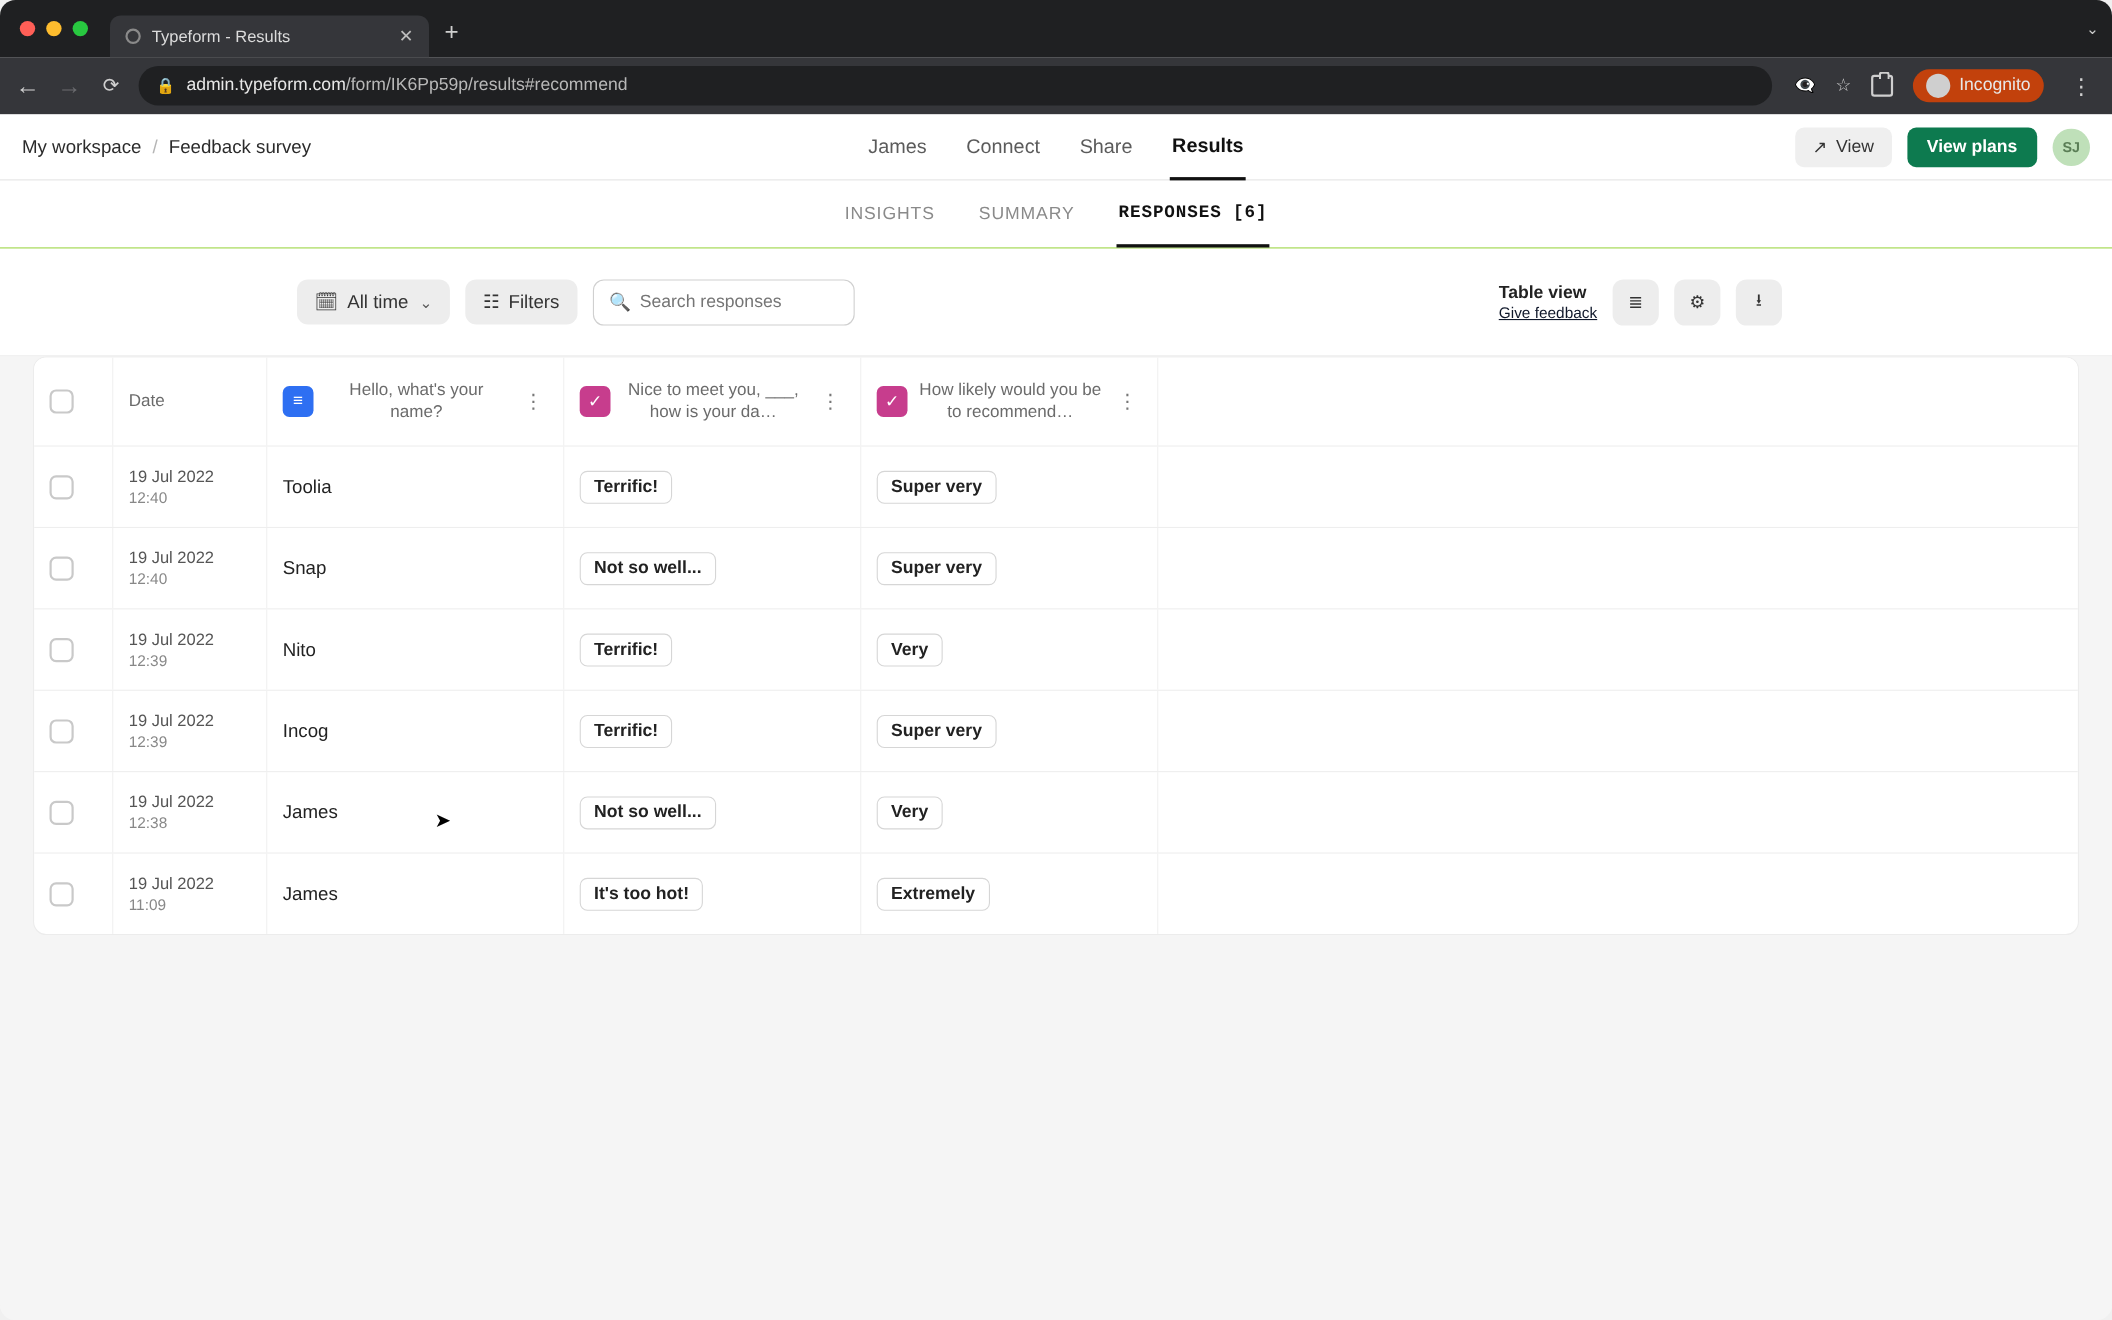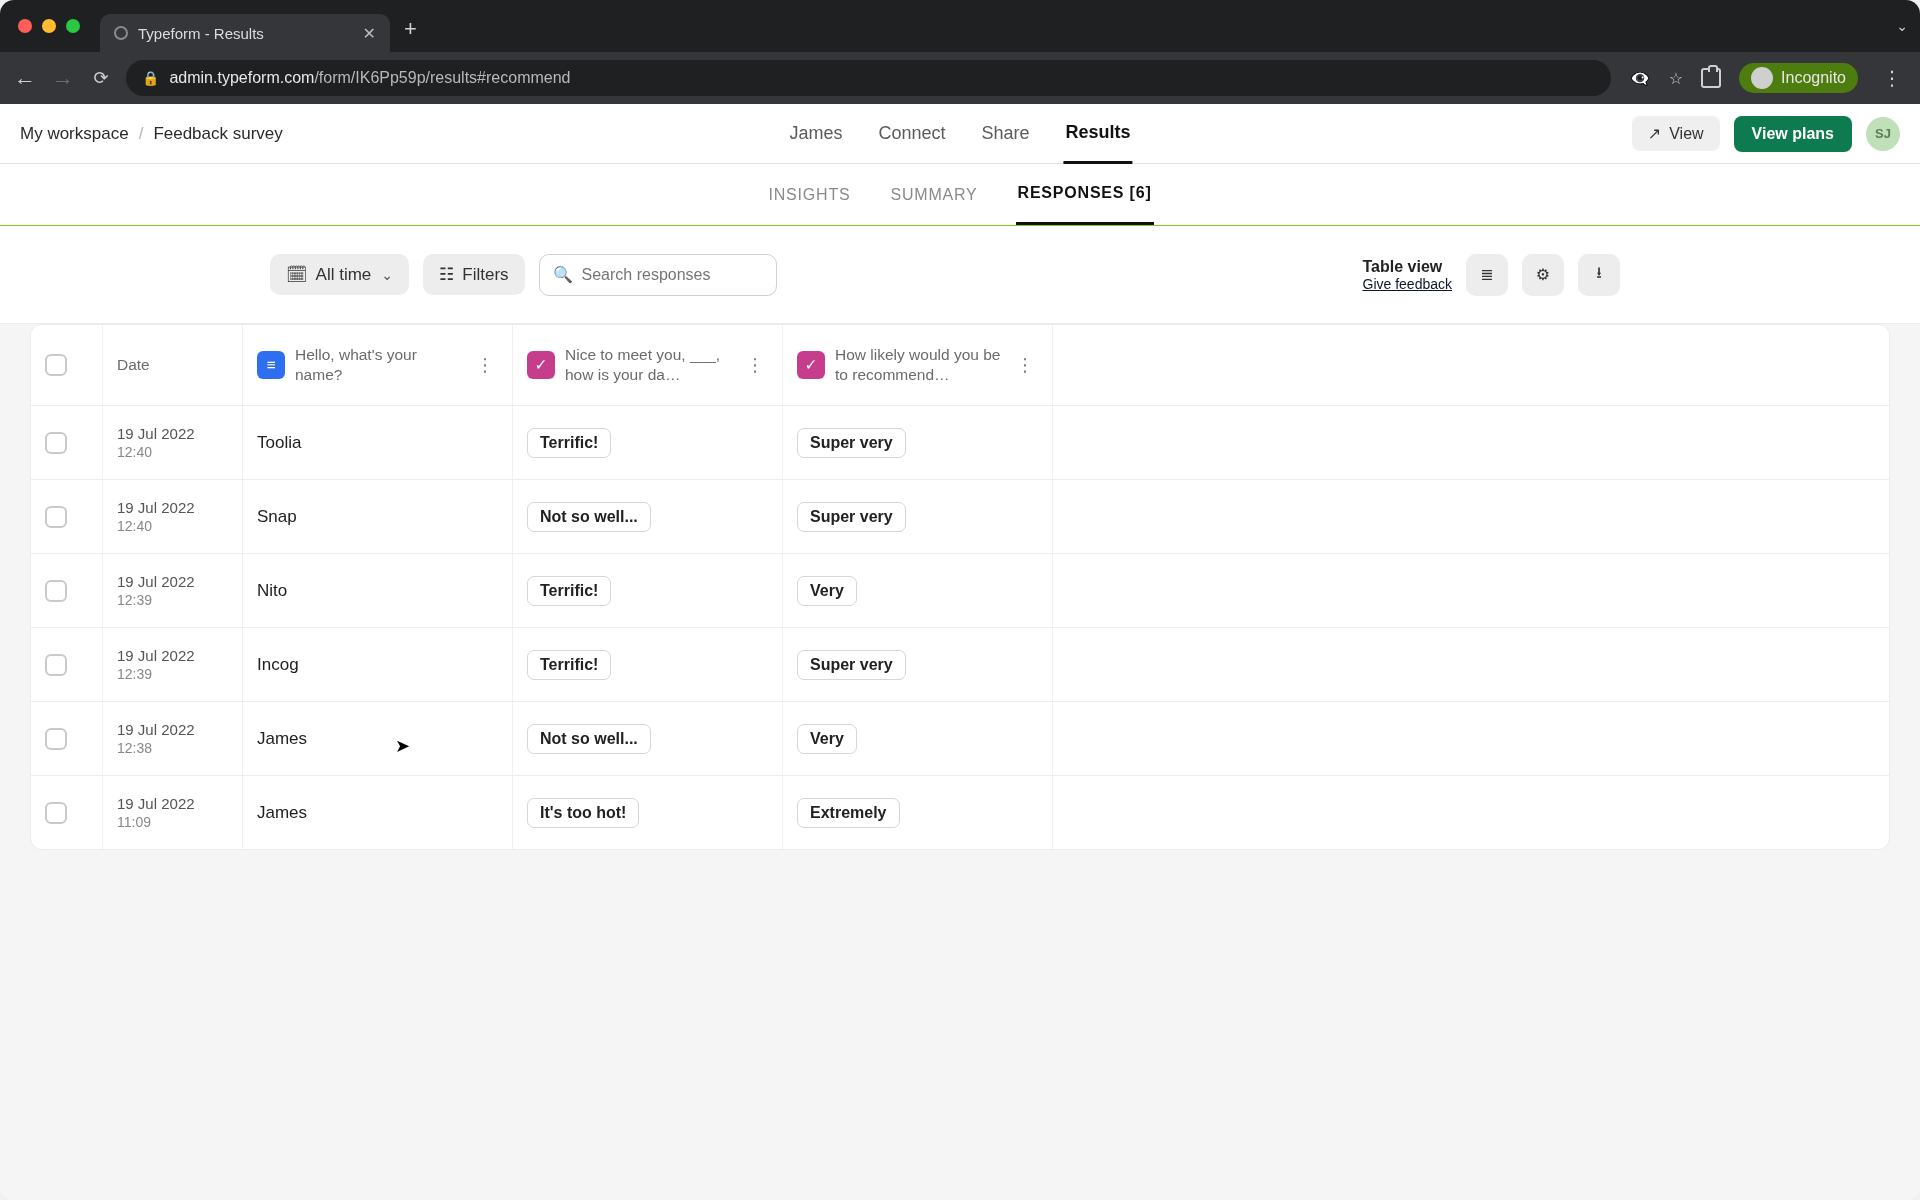--- a/index.html
+++ b/index.html
@@ -21,21 +21,21 @@
   
   .url-bar { background: #35363a; height: 52px; display: flex; align-items: center; padding: 0 12px; gap: 12px; color: #cfcfcf; }
   .nav-arrow { width: 26px; text-align: center; font-size: 22px; }
   .nav-arrow.disabled { color: #6b6c6f; }
   .reload { font-size: 18px; }
   .omni { flex: 1; background: #1f2022; height: 36px; border-radius: 18px; display: flex; align-items: center; padding: 0 16px; gap: 10px; }
   .lock { font-size: 14px; color:#b8b8b8;}
   .url { color: #b8b8b8; font-size: 16px; }
   .url .host { color: #e8e8e8; }
   .omni-icons { display: flex; gap: 18px; align-items: center; margin-left: 8px; }
-  .incog-pill { display: flex; align-items: center; gap: 8px; background: #4d7c0f; padding: 4px 12px; border-radius: 18px; color:#e8e8e8;}
+  .incog-pill { display: flex; align-items: center; gap: 8px; background: #c2410c; padding: 4px 12px; border-radius: 18px; color:#e8e8e8;}
   .incog-icon { width: 22px; height: 22px; border-radius: 50%; background: #cfcfcf; position: relative; }
   .kebab { font-size: 20px; padding: 0 6px; }
   .ext-icon { width:20px; height:20px; border:2px solid #cfcfcf; border-radius:3px; position:relative;}
   .ext-icon::after{content:""; position:absolute; top:-5px; left:5px; width:6px; height:5px; background:#35363a; border:2px solid #cfcfcf; border-bottom:none; border-radius:3px 3px 0 0;}
 
   
   .app-header { height: 60px; background: #fff; border-bottom: 1px solid #e5e5e5; display: flex; align-items: center; padding: 0 20px; }
   .crumbs { color: #5b5b5b; font-size: 17px; display: flex; gap: 10px; }
   .crumbs .ws { color: #2b2b2b; }
   .crumbs .sep { color: #b5b5b5; }
@@ -44,39 +44,39 @@
   .tabs-main .mtab { padding: 0 2px; height:100%; display:flex; align-items:center; }
   .tabs-main .mtab.active { color: #111; font-weight: 600; border-bottom: 3px solid #111; }
   .hdr-right { margin-left: auto; display: flex; align-items: center; gap: 14px; }
   .view-btn { display: flex; align-items: center; gap: 8px; background: #efefef; padding: 8px 16px; border-radius: 8px; color: #333; font-size: 16px; }
   .plans-btn { background: #0d7a4f; color: #fff; padding: 9px 18px; border-radius: 8px; font-size: 16px; font-weight: 700; }
   .avatar { width: 34px; height: 34px; border-radius: 50%; background: #bfe0b9; display: flex; align-items: center; justify-content: center; font-size: 13px; color: #5a7d55; font-weight:600;}
 
   
   .sub-nav { height: 62px; background: #fff; border-bottom: 1px solid #84cc16; display: flex; align-items: center; justify-content: center; gap: 36px; font-size: 16px; color: #8a8a8a; letter-spacing: .8px; }
   .sub-nav .stab { padding: 20px 2px; }
-  .sub-nav .stab.active { color: #111; font-weight: 700; border-bottom: 3px solid #111; }
+  .sub-nav .stab.active { color: #111; font-weight: 700; border-bottom: 3px solid #111; font-family: Liberation Mono, monospace; }
 
   
   .controls { height: 98px; background: #fff; border-bottom: 1px solid #ececec; display: flex; align-items: center; padding: 0 0 0 270px; gap: 14px; }
   .chip { display: flex; align-items: center; gap: 8px; background: #ededed; padding: 10px 16px; border-radius: 10px; color: #333; font-size: 17px; }
   .chev { font-size: 14px; color: #555; margin-left:2px;}
   .search-wrap { display: flex; align-items: center; border: 1px solid #d0d0d0; border-radius: 10px; padding: 0 14px; height: 42px; width: 238px; }
   .search-wrap input { border: none; outline: none; font-size: 16px; flex: 1; background: transparent; color:#333;}
   .controls-right { margin-left: auto; display: flex; align-items: center; gap: 14px; padding-right: 300px; }
   .tv-label { text-align: left; }
   .tv-label .t1 { font-size: 16px; font-weight: 600; color:#222;}
   .tv-label .t2 { font-size: 14px; color: #0f172a; text-decoration: underline; }
   .icon-btn { width: 42px; height: 42px; background: #ededed; border-radius: 10px; display: flex; align-items: center; justify-content: center; color: #333; }
 
   
   .table-area { flex: 1; background: #f5f5f5; padding: 0 30px 30px; }
   .grid { background: #fff; border: 1px solid #ececec; border-radius: 12px; overflow: hidden; margin-top: 0; }
   .row { display: grid; grid-template-columns: 72px 140px 270px 270px 270px 1fr; border-top: 1px solid #eee; min-height: 74px; }
-  .row.header { background: #fff; border-top: none; min-height: 80px; }
+  .row.header { background: #fff; border-top: none; min-height: 80px; text-align: center; }
   .cell { padding: 14px 14px; display: flex; align-items: center; font-size: 17px; color: #222; border-right: 1px solid #f0f0f0; }
   .cell:last-child { border-right: none; }
   .row.header .cell { color: #6b6b6b; font-size: 15.5px; }
   .chk { width: 22px; height: 22px; border: 2px solid #c9c9c9; border-radius: 6px; background:#fff;}
   .date-cell { flex-direction: column; align-items: flex-start; justify-content: center; gap: 2px; }
   .date-cell .d { font-size: 15px; color: #555; }
   .date-cell .t { font-size: 14px; color: #888; }
   .qhdr { display: flex; align-items: center; gap: 10px; width: 100%; }
   .qicon { width: 28px; height: 28px; border-radius: 6px; display: flex; align-items: center; justify-content: center; flex-shrink:0;}
   .qicon.blue { background: #2e6ff2; color:#fff;}

